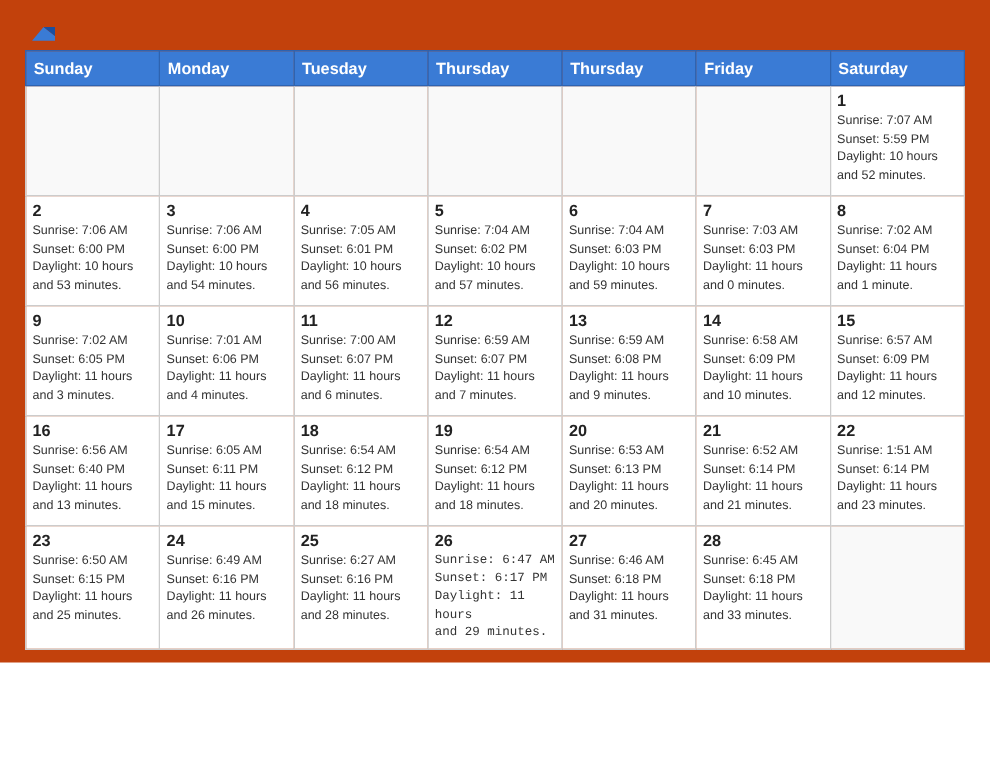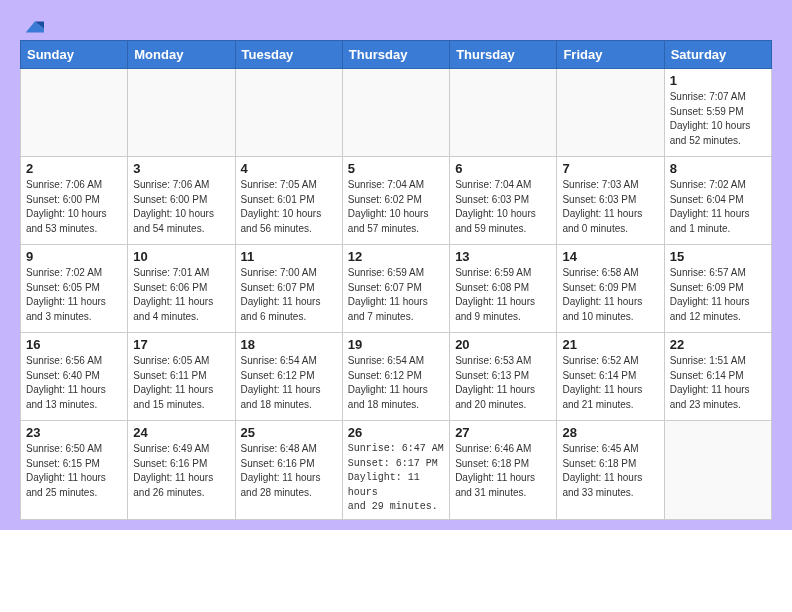--- a/index.html
+++ b/index.html
@@ -5,21 +5,21 @@
     * { box-sizing: border-box; margin: 0; padding: 0; }
     body {
       font-family: Arial, Helvetica, sans-serif;
       background: #fff;
       width: 792px;
       min-height: 612px;
       padding: 0;
     }
     .page {
       width: 792px;
-      background: #c4b5fd;
+      background: #c2410c;
       padding: 16px 20px 10px 20px;
     }
     .header {
       display: flex;
       justify-content: space-between;
       align-items: flex-start;
       margin-bottom: 8px;
     }
     .logo {
       display: flex;
@@ -306,21 +306,21 @@
           </td>
           <td>
             <div class="day-number">24</div>
             <div class="day-info" style="white-space: pre-line;">Sunrise: 6:49 AM
 Sunset: 6:16 PM
 Daylight: 11 hours
 and 26 minutes.</div>
           </td>
           <td>
             <div class="day-number">25</div>
-            <div class="day-info" style="white-space: pre-line;">Sunrise: 6:48 AM
+            <div class="day-info" style="white-space: pre-line;">Sunrise: 6:27 AM
 Sunset: 6:16 PM
 Daylight: 11 hours
 and 28 minutes.</div>
           </td>
           <td>
             <div class="day-number">26</div>
             <div class="day-info" style="white-space: pre-line; font-family: Liberation Mono, monospace;">Sunrise: 6:47 AM
 Sunset: 6:17 PM
 Daylight: 11 hours
 and 29 minutes.</div>

